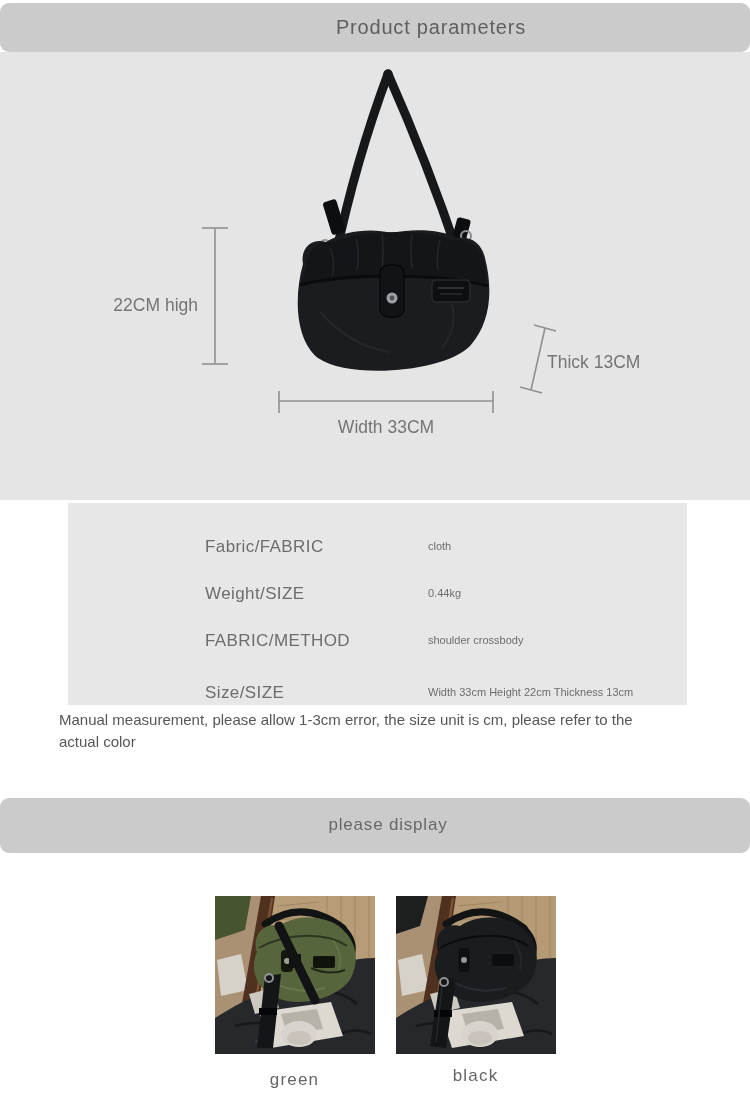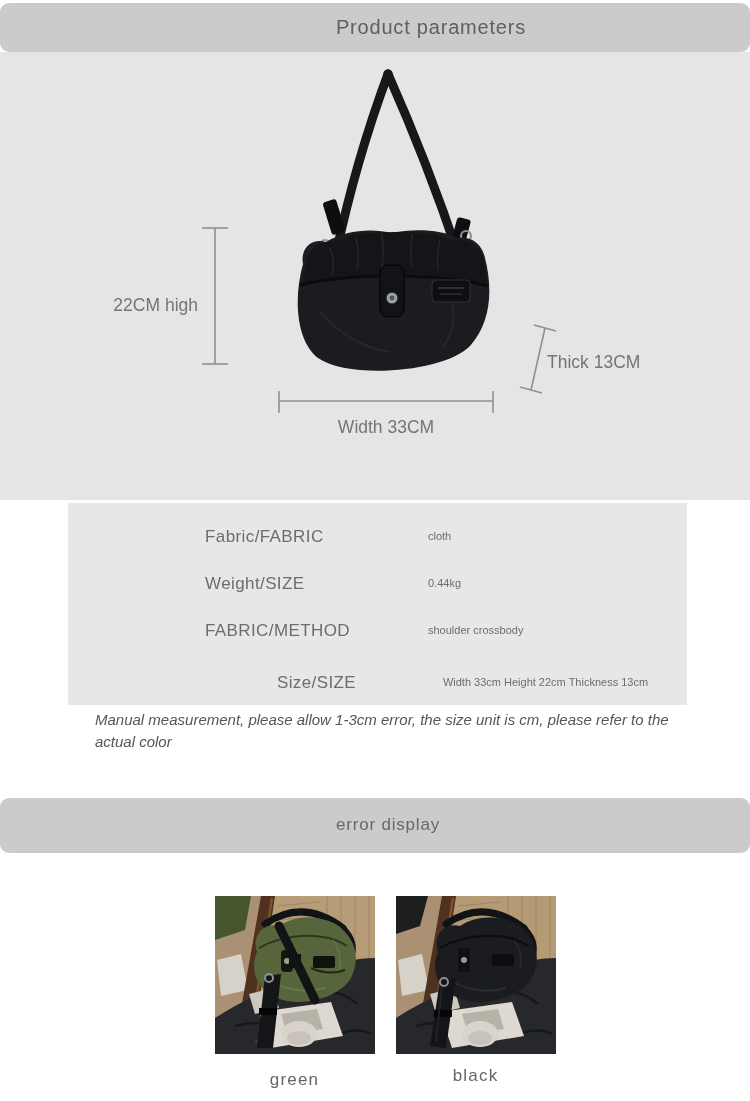--- a/index.html
+++ b/index.html
@@ -41,49 +41,48 @@
     font-size: 17.5px;
     fill: #757575;
   }
   .spec-table {
     box-sizing: border-box;
     width: 619px;
     margin-left: 68px;
     margin-top: 3px;
     height: 202px;
     background: #e7e7e7;
-    padding-top: 10px;
+    padding-top: 20px;
   }
   .spec-row {
     display: flex;
     align-items: center;
     height: 47px;
   }
-  .spec-row.tall { height: 58px; text-align: center; }
+  .spec-row.tall { height: 58px; }
   .spec-label {
     width: 223px;
     margin-left: 137px;
     font-size: 17px;
     color: #6d6d6d;
     letter-spacing: 0.4px;
   }
   .spec-value {
     width: 235px;
     font-size: 11px;
     color: #6d6d6d;
     line-height: 1.25;
   }
   .note-text {
     width: 600px;
-    margin-left: 95px;
+    margin-left: 59px;
     margin-top: 4px;
     font-size: 15px;
     line-height: 1.45;
     color: #565656;
-    font-style: italic;
   }
   .swatch-row {
     display: flex;
     justify-content: center;
     gap: 21px;
     margin-top: 43px;
     transform: translateX(10px);
   }
   .swatch { width: 160px; }
   .swatch-photo {
@@ -197,21 +196,21 @@
   </div>
   <div class="spec-row tall">
     <span class="spec-label">Size/SIZE</span>
     <span class="spec-value">Width 33cm Height 22cm Thickness 13cm</span>
   </div>
 </div>
 
 <div class="note-text">Manual measurement, please allow 1-3cm error, the size unit is cm, please refer to the actual color</div>
 
 <div class="section-bar color-bar">
-  <span class="bar-title">error display</span>
+  <span class="bar-title">please display</span>
 </div>
 
 <div class="swatch-row">
 
   <div class="swatch">
     <svg class="swatch-photo" viewBox="0 0 160 158">
       <rect width="160" height="158" fill="#b79c78"></rect>
       <g stroke="#9d8059" stroke-width="1" opacity="0.8">
         <line x1="112" y1="0" x2="112" y2="72"></line>
           <line x1="126" y1="0" x2="126" y2="70"></line>

